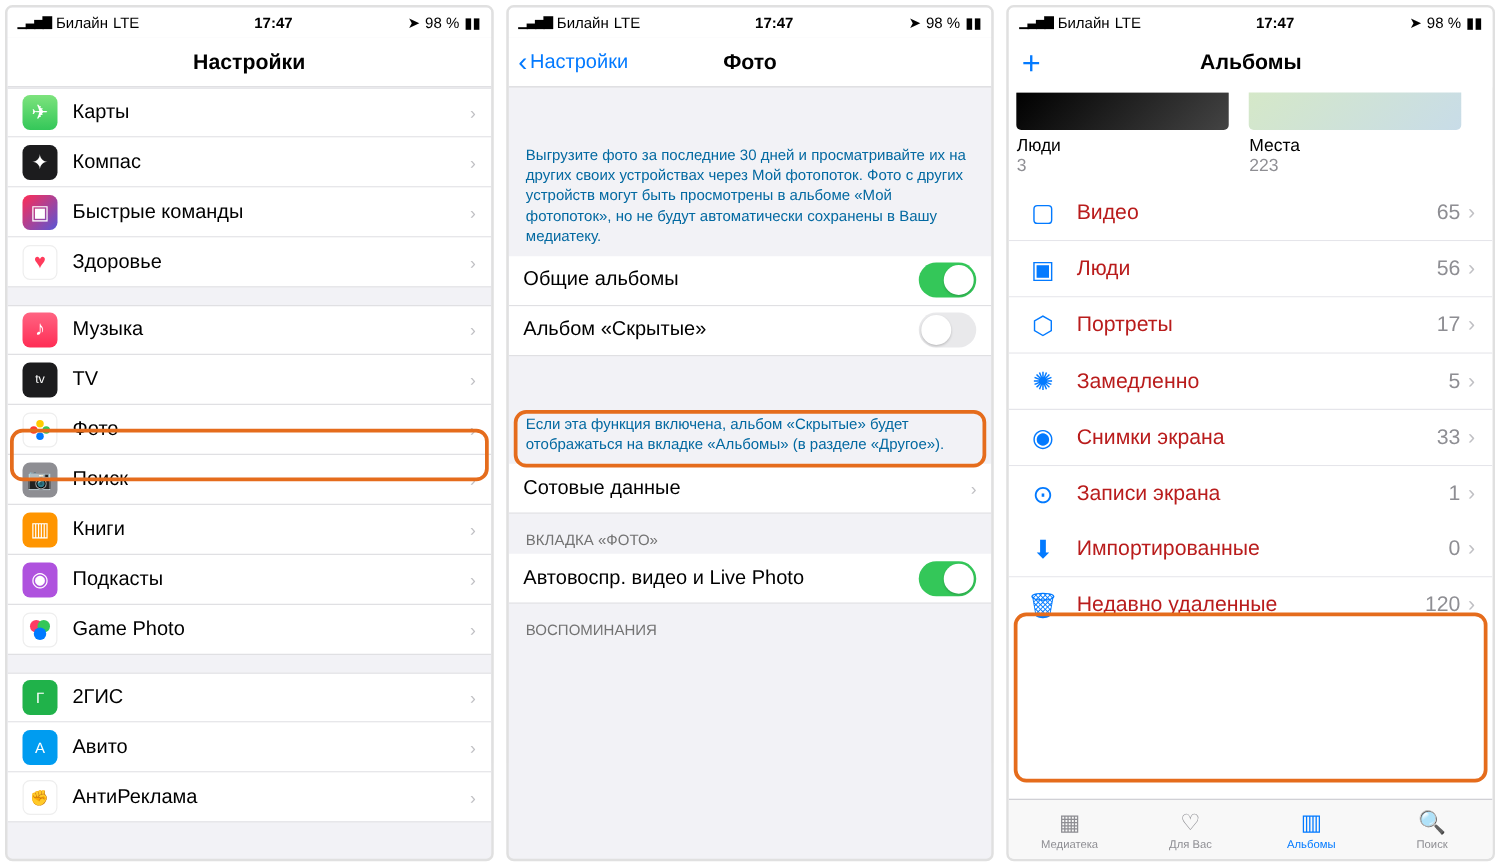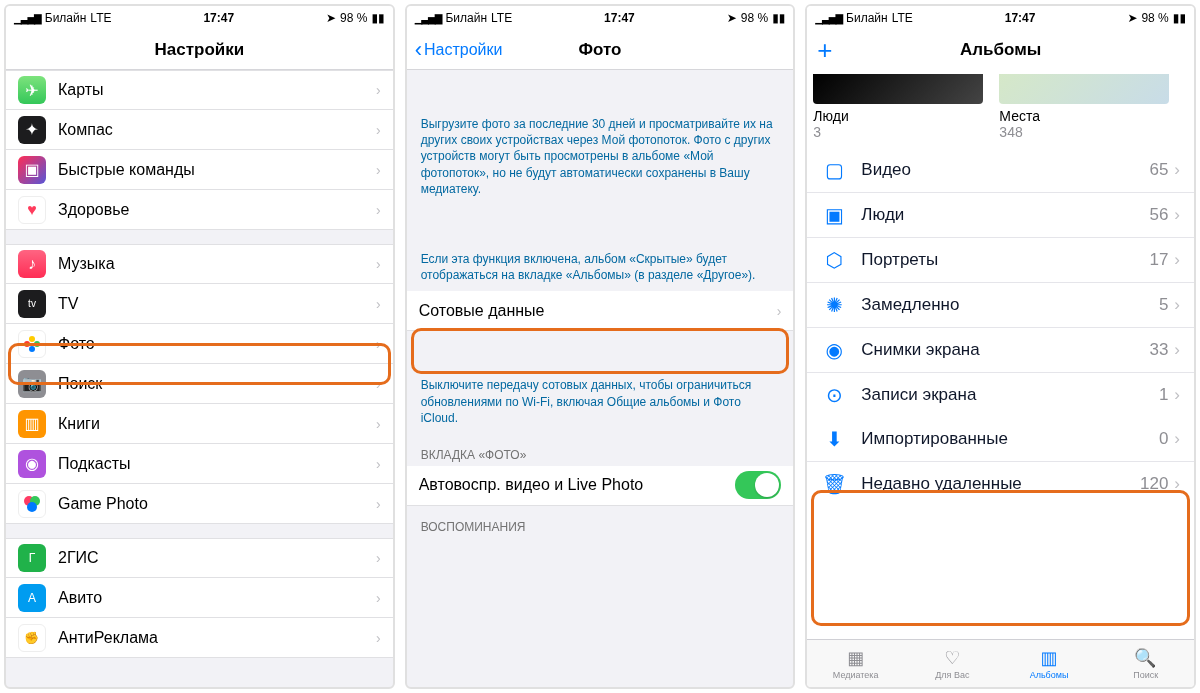--- a/index.html
+++ b/index.html
@@ -30,21 +30,21 @@
   
   .albums-top { display:flex; padding: 4px 6px 8px; gap:16px;}
   .album-thumb { width:170px; }
   .album-thumb .img { height:30px; background:#222 linear-gradient(135deg,#000,#444); border-radius:0 0 4px 4px;}
   .album-thumb.map .img { background: linear-gradient(135deg,#d5e8c8,#c8dce8);}
   .album-thumb .lbl { font-size:14px; margin-top:4px;}
   .album-thumb .cnt { font-size:14px; color:#8e8e93;}
   .section-title { font-size:21px; font-weight:700; padding: 14px 14px 6px; background:#fff;}
   .media-row { display:flex; align-items:center; padding: 9px 14px; background:#fff; border-bottom:0.5px solid #e5e5ea; font-size:17px;}
   .media-row .micon { width:26px; height:26px; margin-right:14px; color:#037aff; display:flex; align-items:center; justify-content:center; font-size:20px;}
-  .media-row .mlabel { color:#0f172a;}
+  .media-row .mlabel { color:#b91c1c;}
   .media-row .mcount { margin-left:auto; color:#8e8e93; margin-right:6px;}
   .media-row .mchev { color:#c0c0c4;}
   .tabbar { height:48px; background:#f8f8f8; border-top:1px solid #d0d0d5; display:flex;}
   .tabbar .tab { flex:1; display:flex; flex-direction:column; align-items:center; justify-content:center; font-size:9px; color:#8e8e93; gap:2px;}
   .tabbar .tab.active { color:#037aff;}
   .tabbar .ticon { font-size:18px; height:20px; line-height:20px;}
   .white-bg { background:#fff; }
   svg { display:block;}
 </style>
 </head>
@@ -179,26 +179,37 @@
   </div>
   <div class="navbar">
     <div class="back">
           <span style="font-size:22px;margin-right:2px;">‹</span>
           <span>Настройки</span>
         </div>
     <div class="title">Фото</div>
   </div>
   <div class="content" style="position:relative;">
     <div class="footer-text">Выгрузите фото за последние 30 дней и просматривайте их на других своих устройствах через Мой фотопоток. Фото с других устройств могут быть просмотрены в альбоме «Мой фотопоток», но не будут автоматически сохранены в Вашу медиатеку.</div>
+    <div class="cell">
+          <span>Общие альбомы</span>
+          <div class="toggle on">
+            <div class="knob"></div>
+          </div>
+        </div>
+    <div class="cell">
+          <span>Альбом «Скрытые»</span>
+          <div class="toggle">
+            <div class="knob"></div>
+          </div>
+        </div>
     <div class="footer-text">Если эта функция включена, альбом «Скрытые» будет отображаться на вкладке «Альбомы» (в разделе «Другое»).</div>
     <div class="cell">
           <span>Сотовые данные</span>
           <span class="chev">›</span>
         </div>
-    <div class="footer-text">Выключите передачу сотовых данных, чтобы ограничиться обновлениями по Wi-Fi, включая Общие альбомы и Фото iCloud.</div>
     <div class="header-text">ВКЛАДКА «ФОТО»</div>
     <div class="cell">
           <span>Автовоспр. видео и Live Photo</span>
           <div class="toggle on">
             <div class="knob"></div>
           </div>
         </div>
     <div class="header-text" style="padding-bottom:0;">ВОСПОМИНАНИЯ</div>
     <div class="highlight-box" style="left:4px; right:4px; top:258px; height:46px;"></div>
   </div>
@@ -225,21 +236,21 @@
   <div class="content" style="position:relative; display:flex; flex-direction:column;">
     <div class="albums-top">
       <div class="album-thumb">
         <div class="img"></div>
         <div class="lbl">Люди</div>
         <div class="cnt">3</div>
       </div>
       <div class="album-thumb map">
         <div class="img"></div>
         <div class="lbl">Места</div>
-        <div class="cnt">348</div>
+        <div class="cnt">223</div>
       </div>
     </div>
     <div class="media-row">
           <div class="micon">▢</div>
           <span class="mlabel">Видео</span>
           <span class="mcount">65</span>
           <span class="mchev">›</span>
         </div>
     <div class="media-row">
           <div class="micon">▣</div>

